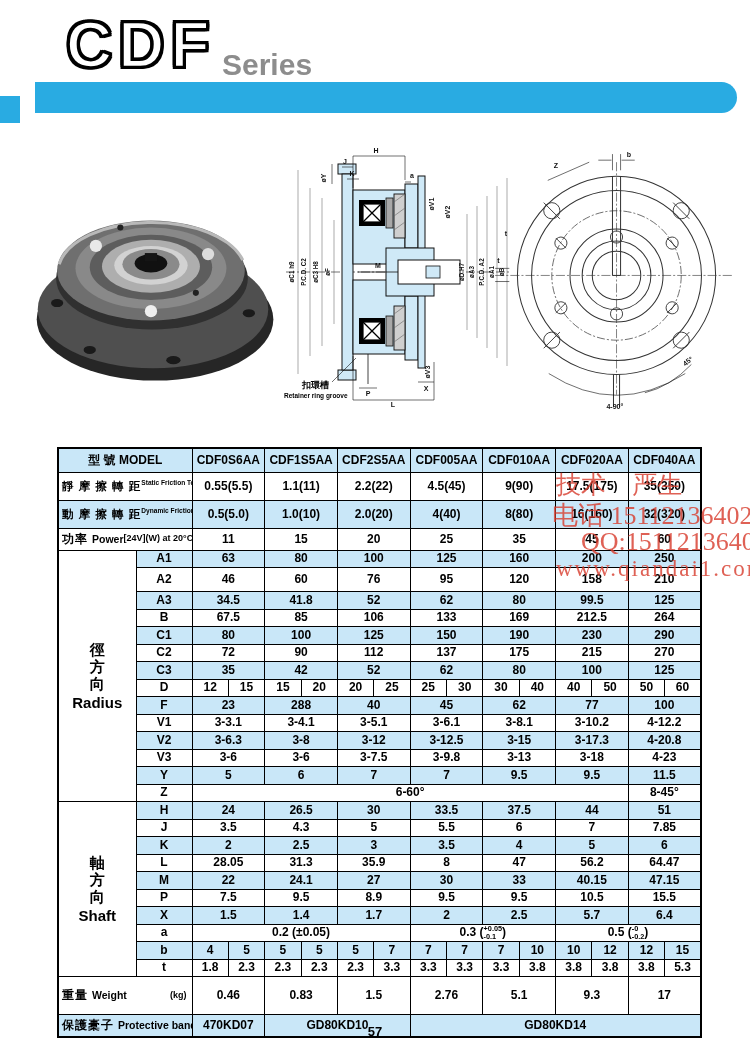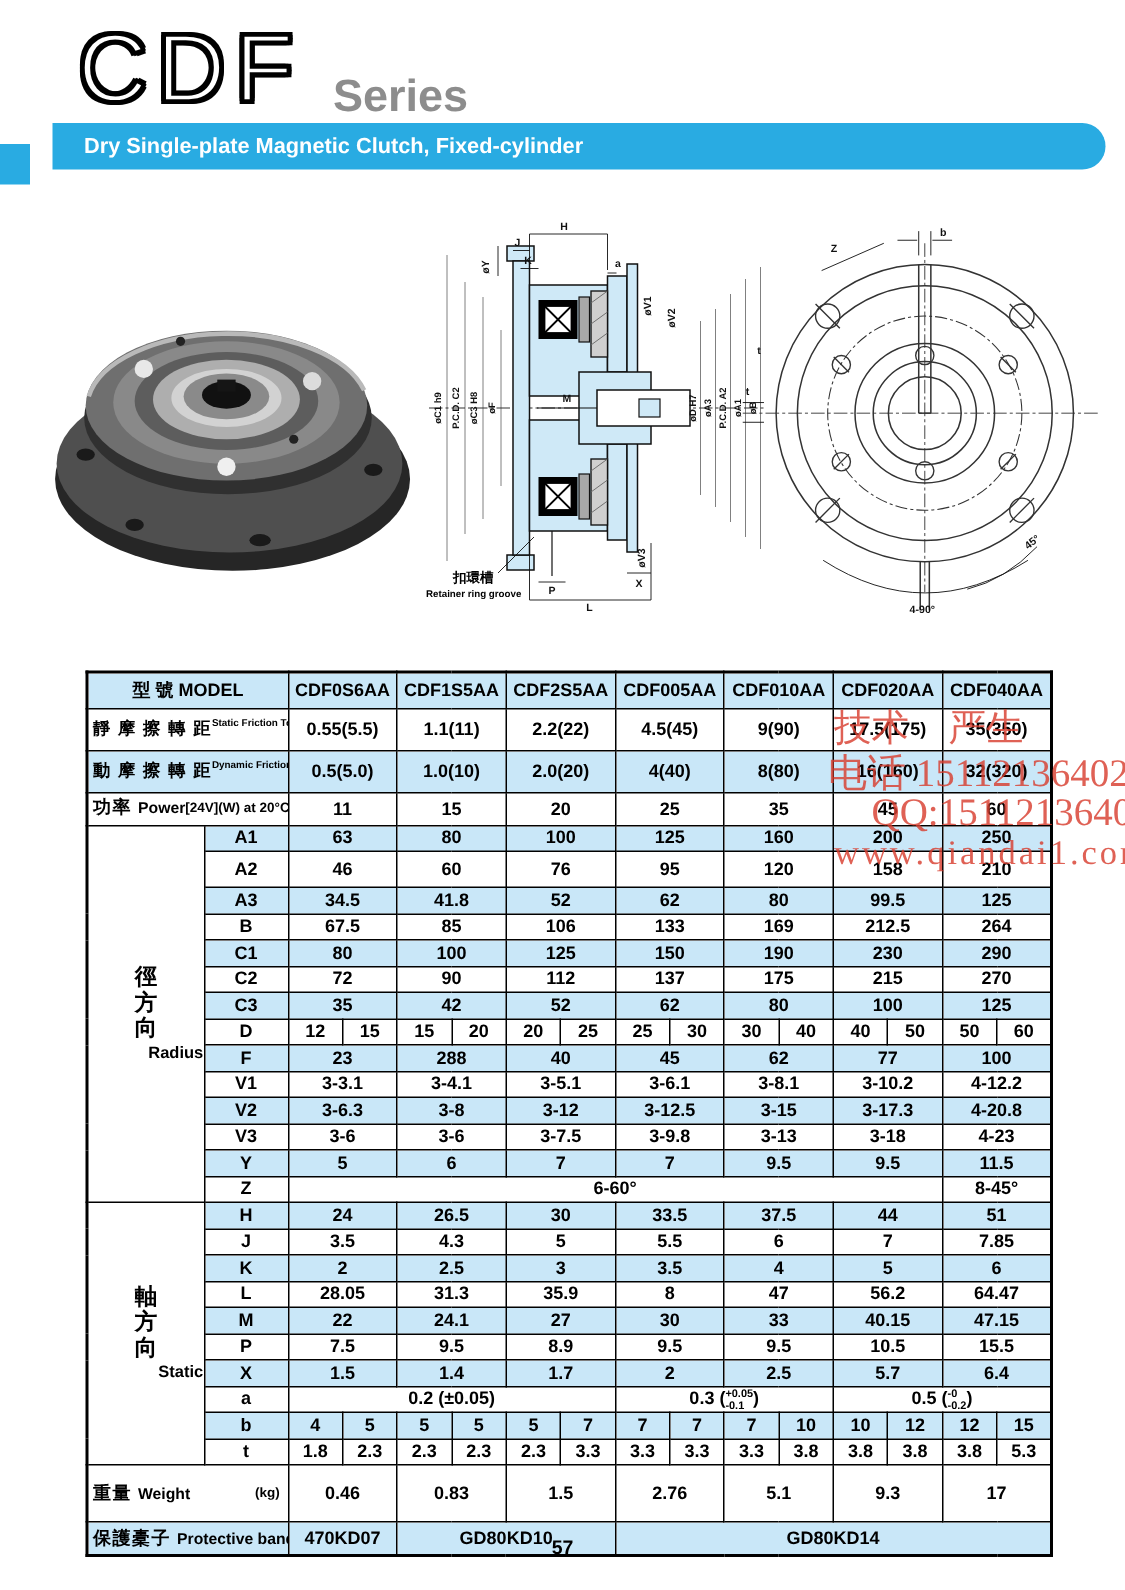--- a/index.html
+++ b/index.html
@@ -1,20 +1,20 @@
 <!DOCTYPE html>
 <html><head>
 <meta charset="utf-8">
 <style>
   html,body{margin:0;padding:0;}
   body{width:750px;height:1060px;position:relative;background:#ffffff;overflow:hidden;
        font-family:"Liberation Sans",sans-serif;color:#000;}
 
   
-  #cdf-title{position:absolute;left:52px;top:8px;font-size:64px;font-weight:400;letter-spacing:6px;
+  #cdf-title{position:absolute;left:66px;top:8px;font-size:64px;font-weight:700;letter-spacing:6px;
     color:#fff;-webkit-text-stroke:2.5px #000;
     text-shadow:-2px -2px 0 #000,2px -2px 0 #000,-2px 2px 0 #000,2px 2px 0 #000,
                 -2px 0 0 #000,2px 0 0 #000,0 -2px 0 #000,0 2px 0 #000;}
   #cdf-sub{position:absolute;left:222px;top:48px;font-size:30px;font-weight:700;color:#8d8d8d;}
   #banner{position:absolute;left:35px;top:82px;width:702px;height:31px;background:#29abe2;
     border-radius:0 16px 16px 0;display:flex;align-items:center;padding-left:14px;box-sizing:border-box;}
   #banner .zh{font-size:17.5px;font-weight:900;color:#fff;letter-spacing:0.5px;
     text-shadow:1px 1px 0 rgba(0,60,110,0.35);}
   #banner .en{font-size:14.5px;font-weight:700;color:#fff;margin-left:7px;white-space:nowrap;}
   #side-tab{position:absolute;left:0;top:96px;width:20px;height:27px;background:#29abe2;}
@@ -41,42 +41,41 @@
   .lab{display:flex;align-items:center;width:100%;height:100%;padding:0 3px;box-sizing:border-box;text-align:left;}
   .lab .lab-l{display:flex;flex-direction:row;justify-content:center;}
   .lab .lab-zh{font-size:11.5px;font-weight:900;letter-spacing:1px;white-space:nowrap;}
   .lab .lab-en{font-size:6.6px;font-weight:700;white-space:nowrap;}
   .lab .lab-u{margin-left:auto;font-size:9px;font-weight:700;white-space:nowrap;padding-right:2px;}
   .lab.one .lab-l{flex-direction:row;align-items:baseline;}
   .lab.one .lab-zh{font-size:12px;}
   .lab.one .lab-en{font-size:10.5px;margin-left:4px;}
   .group-cell{background:#fff !important;}
   .gv div{font-size:15px;font-weight:900;line-height:17px;}
-  .ge{font-size:11px;font-weight:700;margin-top:3px;text-align:right;}
+  .ge{font-size:15px;font-weight:700;margin-top:3px;}
   .tolw{display:inline-flex;align-items:center;font-size:12px;}
   .tst{display:inline-flex;flex-direction:column;font-size:7.3px;line-height:7.3px;font-weight:700;text-align:left;}
 
   
   .wm{position:absolute;color:rgba(216,62,48,0.82);font-family:"Liberation Serif",serif;
     font-weight:400;z-index:30;pointer-events:none;white-space:nowrap;}
   #wm1{left:556px;top:468px;font-size:25px;word-spacing:20px;}
   #wm2{left:552px;top:498px;font-size:26px;}
   #wm3{left:581px;top:527px;font-size:26px;}
   #wm4{left:556px;top:556px;font-size:23px;letter-spacing:2px;}
 
   #page-num{position:absolute;left:0;top:1024px;width:750px;text-align:center;
     font-size:13px;font-weight:700;}
 </style>
 </head>
 <body>
 
 <div id="cdf-title">CDF</div>
 <div id="cdf-sub">Series</div>
 <div id="banner">
-  <span class="en">Dry Single-plate Magnetic Clutch, Fixed-cylinder</span>
 </div>
 <div id="side-tab"></div>
 
 <div class="fig" id="fig-photo">
   <svg width="250" height="255" viewBox="0 0 240 250">
     <ellipse cx="122" cy="168" rx="116" ry="60" fill="#262626"></ellipse>
     <ellipse cx="120" cy="158" rx="113" ry="58" fill="#4f4f4f"></ellipse>
     <ellipse cx="26" cy="152" rx="6" ry="4" fill="#1a1a1a"></ellipse>
     <ellipse cx="214" cy="162" rx="6" ry="4" fill="#1a1a1a"></ellipse>
     <ellipse cx="140" cy="208" rx="7" ry="4" fill="#1a1a1a"></ellipse>
@@ -488,21 +487,21 @@
         <td colspan="12">6-60°</td>
         <td colspan="2">8-45°</td>
       </tr>
       <tr class="bg-blue tt-row" style="height: 17.5px;">
         <td rowspan="10" class="group-cell">
           <div class="gv">
             <div>軸</div>
             <div>方</div>
             <div>向</div>
           </div>
-          <div class="ge">Static</div>
+          <div class="ge">Shaft</div>
         </td>
         <td class="param">H</td>
         <td colspan="2">24</td>
         <td colspan="2">26.5</td>
         <td colspan="2">30</td>
         <td colspan="2">33.5</td>
         <td colspan="2">37.5</td>
         <td colspan="2">44</td>
         <td colspan="2">51</td>
       </tr>

